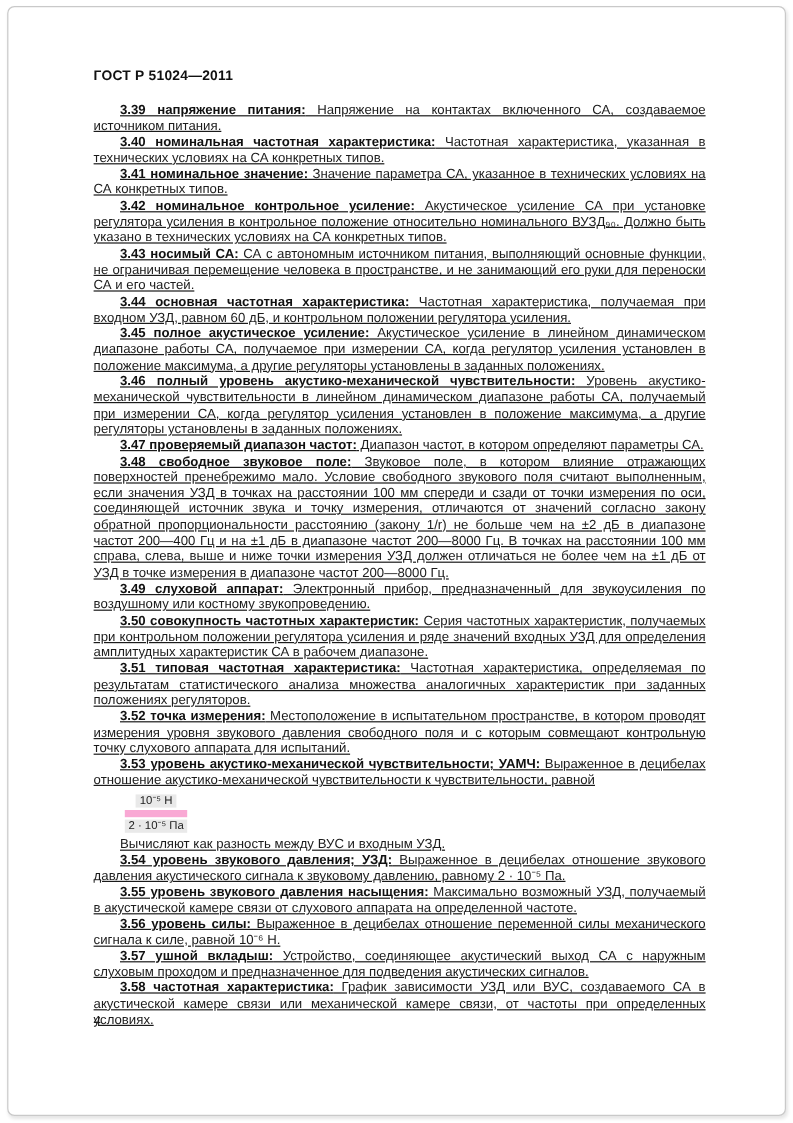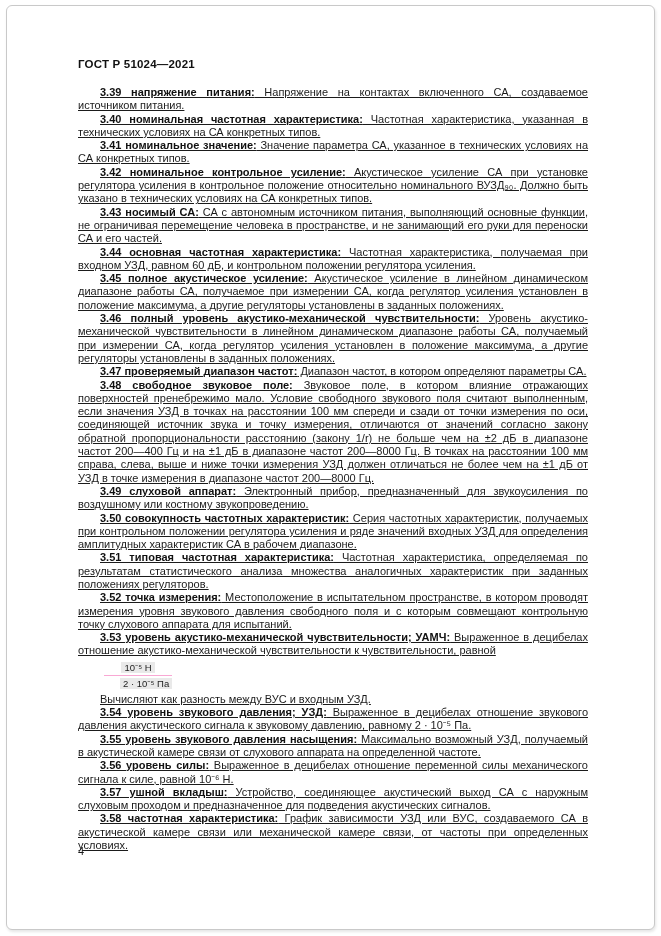--- a/index.html
+++ b/index.html
@@ -53,43 +53,42 @@
   }
   .formula {
     display: inline-block;
     text-align: center;
     margin: 4px 0 4px 26px;
     font-size: 9.5px;
     line-height: 11px;
     color: #222;
   }
   .fnum {
-    border-bottom: 1px solid #f9a8d4;
+    border-bottom: 6px solid #f9a8d4;
     padding: 0 4px 2px;
   }
   .fden {
     padding-top: 2px;
-    margin-left: 16px;
   }
   .fnum span, .fden span {
     background: #e9e9e9;
     padding: 0 3px;
   }
   .page-number {
     position: absolute;
     left: 71px;
     bottom: 72px;
     font-size: 11px;
     color: #1b1b1b;
   }
 </style>
 </head>
 <body>
 
 <div class="canvas">
   <div class="sheet">
-    <div class="doc-header">ГОСТ Р 51024—2021</div>
+    <div class="doc-header">ГОСТ Р 51024—2011</div>
 
     <div class="content" id="defs"><p class="def"><b>3.39 напряжение питания:</b> Напряжение на контактах включенного СА, создаваемое источником питания.</p><p class="def"><b>3.40 номинальная частотная характеристика:</b> Частотная характеристика, указанная в технических условиях на СА конкретных типов.</p><p class="def"><b>3.41 номинальное значение:</b> Значение параметра СА, указанное в технических условиях на СА конкретных типов.</p><p class="def"><b>3.42 номинальное контрольное усиление:</b> Акустическое усиление СА при установке регулятора усиления в контрольное положение относительно номинального ВУЗД₉₀. Должно быть указано в технических условиях на СА конкретных типов.</p><p class="def"><b>3.43 носимый СА:</b> СА с автономным источником питания, выполняющий основные функции, не ограничивая перемещение человека в пространстве, и не занимающий его руки для переноски СА и его частей.</p><p class="def"><b>3.44 основная частотная характеристика:</b> Частотная характеристика, получаемая при входном УЗД, равном 60 дБ, и контрольном положении регулятора усиления.</p><p class="def"><b>3.45 полное акустическое усиление:</b> Акустическое усиление в линейном динамическом диапазоне работы СА, получаемое при измерении СА, когда регулятор усиления установлен в положение максимума, а другие регуляторы установлены в заданных положениях.</p><p class="def"><b>3.46 полный уровень акустико-механической чувствительности:</b> Уровень акустико-механической чувствительности в линейном динамическом диапазоне работы СА, получаемый при измерении СА, когда регулятор усиления установлен в положение максимума, а другие регуляторы установлены в заданных положениях.</p><p class="def"><b>3.47 проверяемый диапазон частот:</b> Диапазон частот, в котором определяют параметры СА.</p><p class="def"><b>3.48 свободное звуковое поле:</b> Звуковое поле, в котором влияние отражающих поверхностей пренебрежимо мало. Условие свободного звукового поля считают выполненным, если значения УЗД в точках на расстоянии 100 мм спереди и сзади от точки измерения по оси, соединяющей источник звука и точку измерения, отличаются от значений согласно закону обратной пропорциональности расстоянию (закону 1/r) не больше чем на ±2 дБ в диапазоне частот 200—400 Гц и на ±1 дБ в диапазоне частот 200—8000 Гц. В точках на расстоянии 100 мм справа, слева, выше и ниже точки измерения УЗД должен отличаться не более чем на ±1 дБ от УЗД в точке измерения в диапазоне частот 200—8000 Гц.</p><p class="def"><b>3.49 слуховой аппарат:</b> Электронный прибор, предназначенный для звукоусиления по воздушному или костному звукопроведению.</p><p class="def"><b>3.50 совокупность частотных характеристик:</b> Серия частотных характеристик, получаемых при контрольном положении регулятора усиления и ряде значений входных УЗД для определения амплитудных характеристик СА в рабочем диапазоне.</p><p class="def"><b>3.51 типовая частотная характеристика:</b> Частотная характеристика, определяемая по результатам статистического анализа множества аналогичных характеристик при заданных положениях регуляторов.</p><p class="def"><b>3.52 точка измерения:</b> Местоположение в испытательном пространстве, в котором проводят измерения уровня звукового давления свободного поля и с которым совмещают контрольную точку слухового аппарата для испытаний.</p><p class="def"><b>3.53 уровень акустико-механической чувствительности; УАМЧ:</b> Выраженное в децибелах отношение акустико-механической чувствительности к чувствительности, равной</p><div class="formula"><div class="fnum"><span>10⁻⁵ Н</span></div><div class="fden"><span>2 · 10⁻⁵ Па</span></div></div><p class="def">Вычисляют как разность между ВУС и входным УЗД.</p><p class="def"><b>3.54 уровень звукового давления; УЗД:</b> Выраженное в децибелах отношение звукового давления акустического сигнала к звуковому давлению, равному 2 · 10⁻⁵ Па.</p><p class="def"><b>3.55 уровень звукового давления насыщения:</b> Максимально возможный УЗД, получаемый в акустической камере связи от слухового аппарата на определенной частоте.</p><p class="def"><b>3.56 уровень силы:</b> Выраженное в децибелах отношение переменной силы механического сигнала к силе, равной 10⁻⁶ Н.</p><p class="def"><b>3.57 ушной вкладыш:</b> Устройство, соединяющее акустический выход СА с наружным слуховым проходом и предназначенное для подведения акустических сигналов.</p><p class="def"><b>3.58 частотная характеристика:</b> График зависимости УЗД или ВУС, создаваемого СА в акустической камере связи или механической камере связи, от частоты при определенных условиях.</p></div>
 
     <div class="page-number">4</div>
   </div>
 </div>
 
 </body></html>

